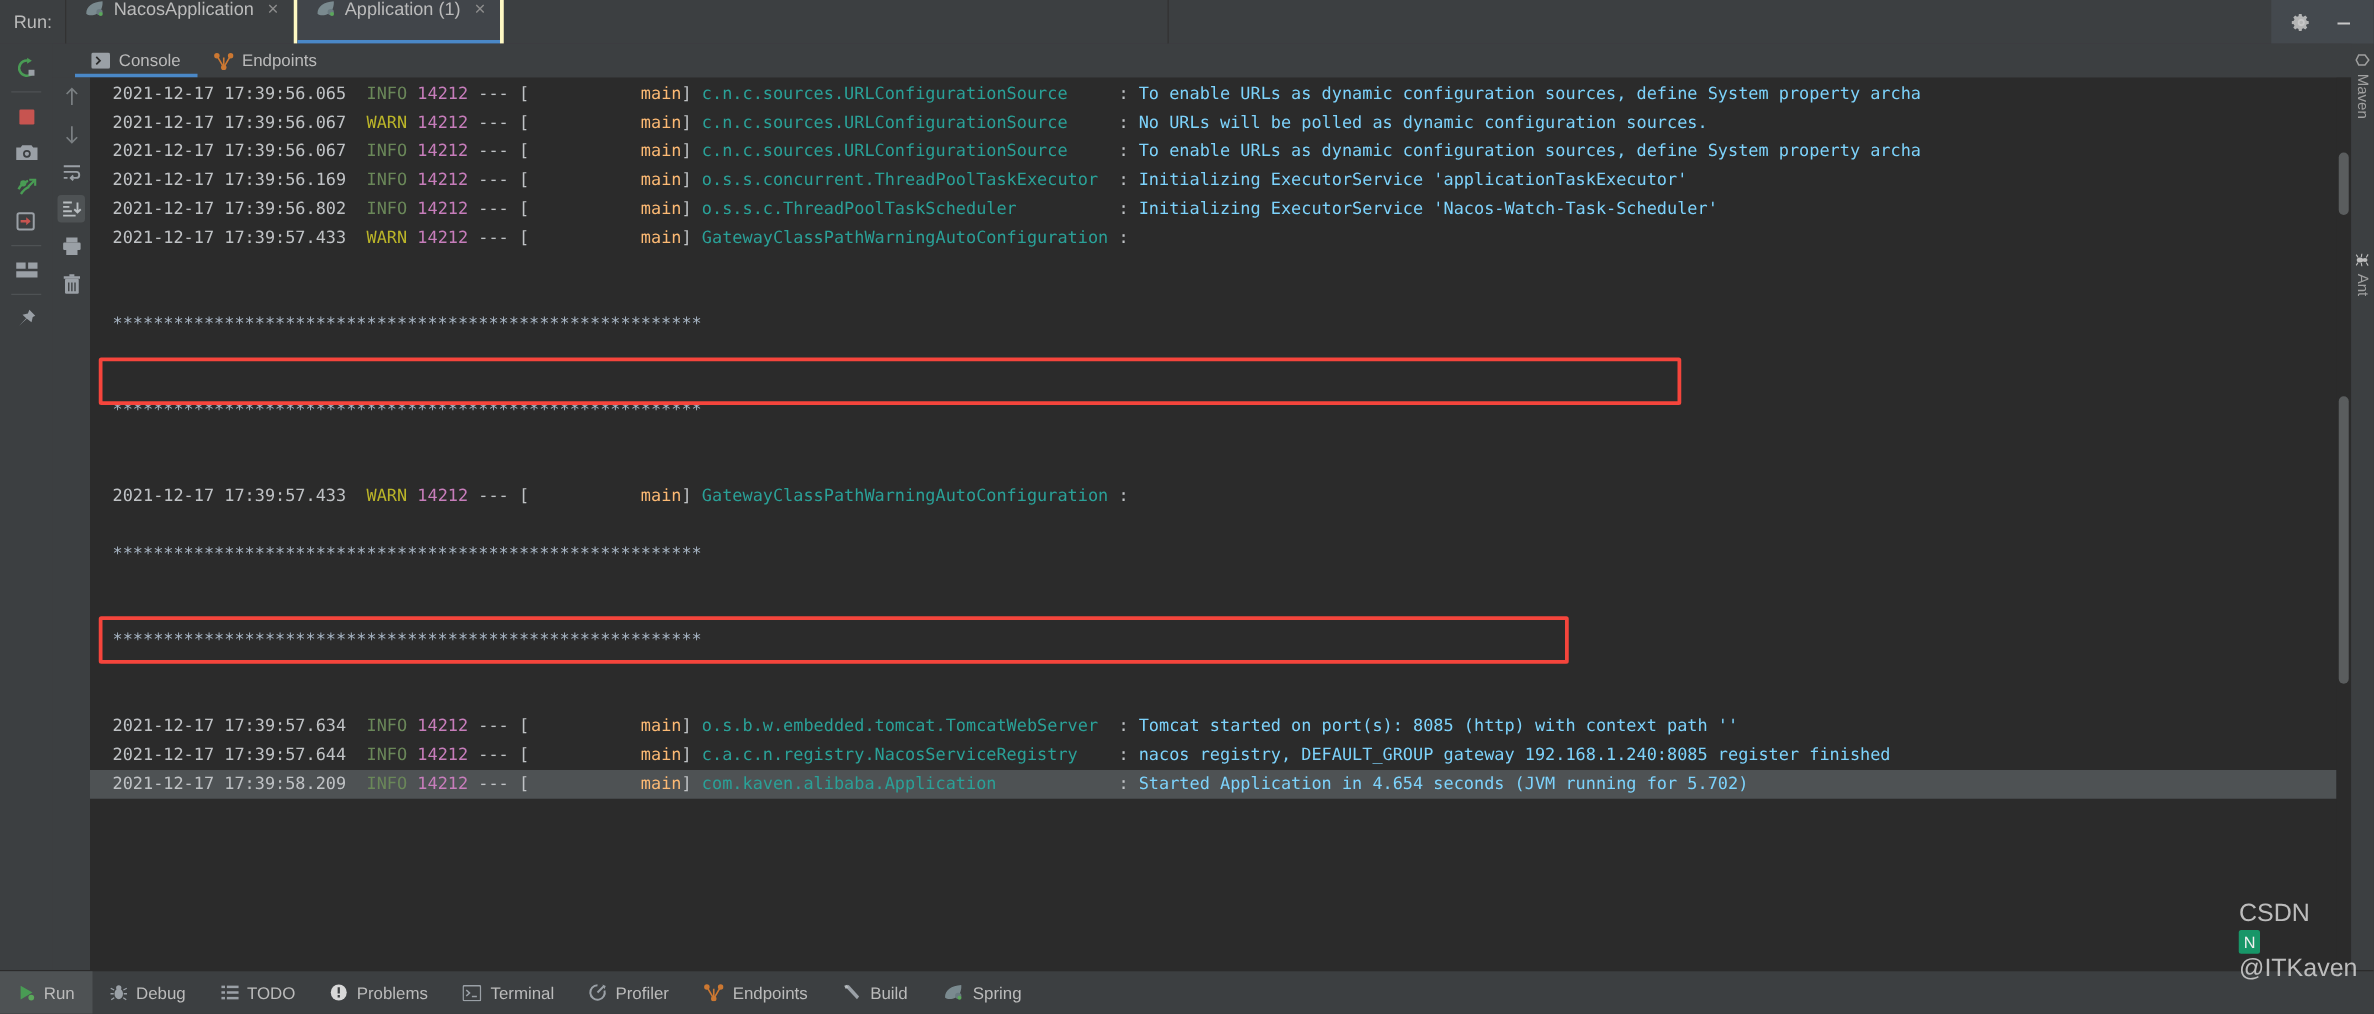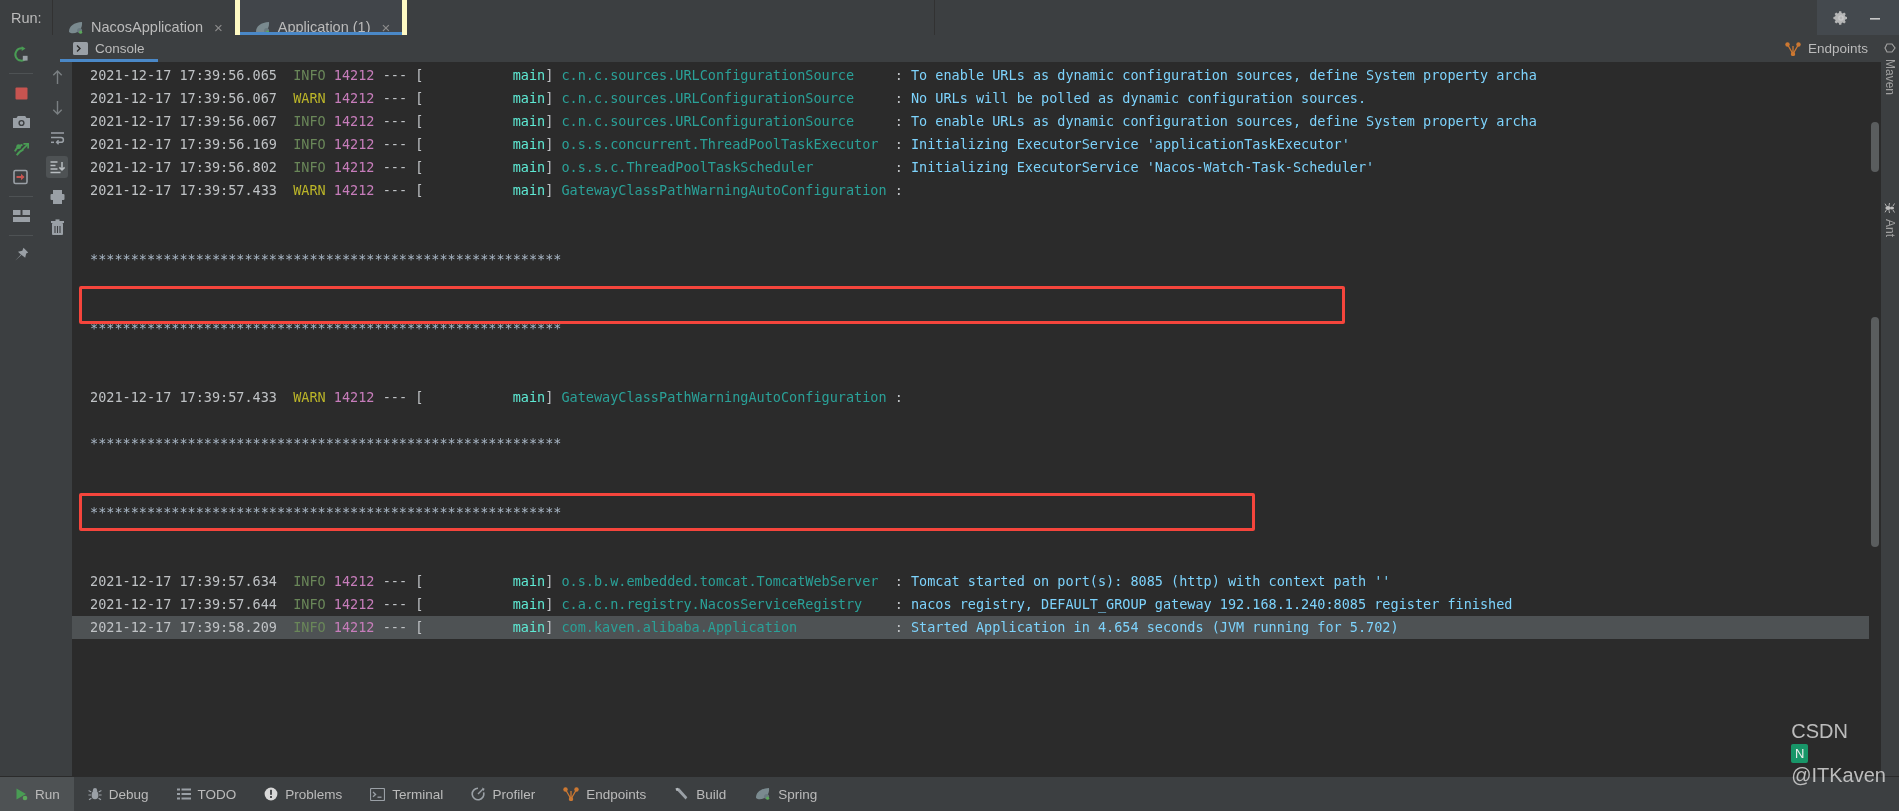--- a/index.html
+++ b/index.html
@@ -15,23 +15,23 @@
   .run-bar {
     position: absolute; left: 0; top: 0; width: 1899px; height: 35px;
     background: #3c3f41; display: flex; align-items: stretch;
   }
   .run-label {
     width: 52px; display: flex; align-items: center; padding-left: 11px;
     color: #bbbbbb; font-size: 14.5px; background: #3c3f41;
   }
   .run-tabs { display: flex; align-items: stretch; flex: 1; }
   .run-tab {
-    display: flex; align-items: flex-end; gap: 7px;
+    display: flex; align-items: flex-start; gap: 7px;
     padding: 0 12px 0 14px; color: #bbbbbb; font-size: 14.5px;
-    position: relative; background: #3c3f41; border-right: 5px solid #fef9c3;
+    position: relative; background: #3c3f41; border-right: 3px solid #fef9c3;
   }
   .run-tab.first { border-left: 1px solid #323232; }
   .run-tab.active { background: #41454a; }
   .run-tab.active::after {
     content: ""; position: absolute; left: 0; right: 0; bottom: 0;
     height: 3px; background: #4a88c7;
   }
   .run-tab .tab-close {
     color: #8d8d8d; font-size: 15px; margin-left: 4px; line-height: 1;
   }
@@ -55,21 +55,21 @@
   }
   .lt-sep { width: 24px; height: 1px; background: #4e5254; margin: 4px 0; }
 
   
   .console-panel {
     position: absolute; left: 42px; top: 35px; width: 1839px; height: 741px;
     background: #3c3f41;
   }
   .console-tabs {
     height: 27px; display: flex; align-items: stretch; padding-left: 18px;
-    background: #3c3f41; gap: 0; justify-content: space-between;
+    background: #3c3f41; gap: 0;
   }
   .ctab {
     display: flex; align-items: center; gap: 7px; padding: 0 13px;
     color: #bbbbbb; font-size: 13.5px; position: relative;
   }
   .ctab.active::after {
     content: ""; position: absolute; left: 0; right: 0; bottom: 0;
     height: 3px; background: #4a88c7;
   }
 
@@ -92,21 +92,21 @@
   }
   .log-line {
     white-space: pre; color: #a9b7c6; height: 23px; padding-left: 18px;
   }
   .log-line.blank { color: transparent; }
   .c-ts   { color: #bfc2c5; }
   .c-info { color: #6a8759; }
   .c-warn { color: #bbb529; }
   .c-pid  { color: #c77dbb; }
   .c-dash { color: #bfc2c5; }
-  .c-thread { color: #5eead4; margin-top: 22px; }
+  .c-thread { color: #fdba74; margin-top: 22px; }
   .c-cls  { color: #2aa198; }
   .c-msg  { color: #7dd3fc; }
   .c-star { color: #a9b7c6; }
   .log-line.sel { background: #4e5254; }
 
   .hl-box {
     position: absolute; border: 3px solid #f5453c; border-radius: 2px;
     pointer-events: none;
   }
 

